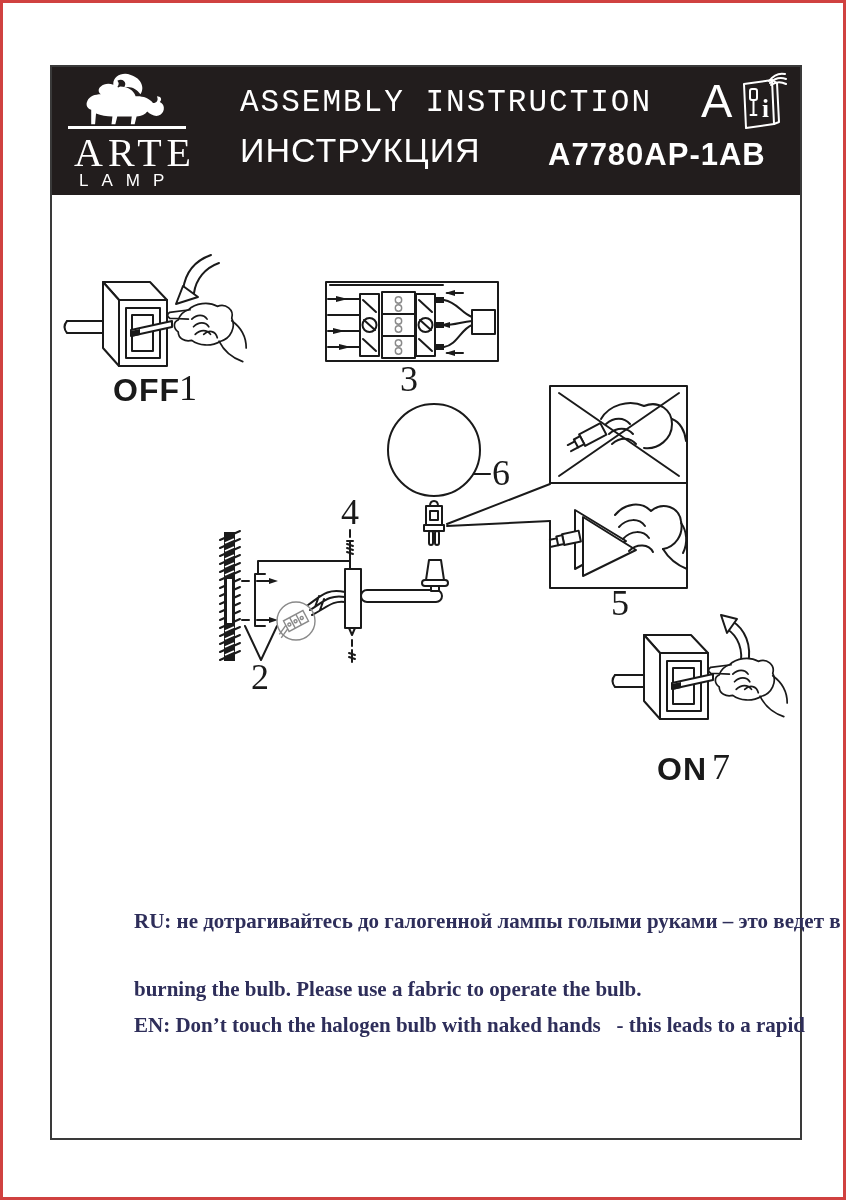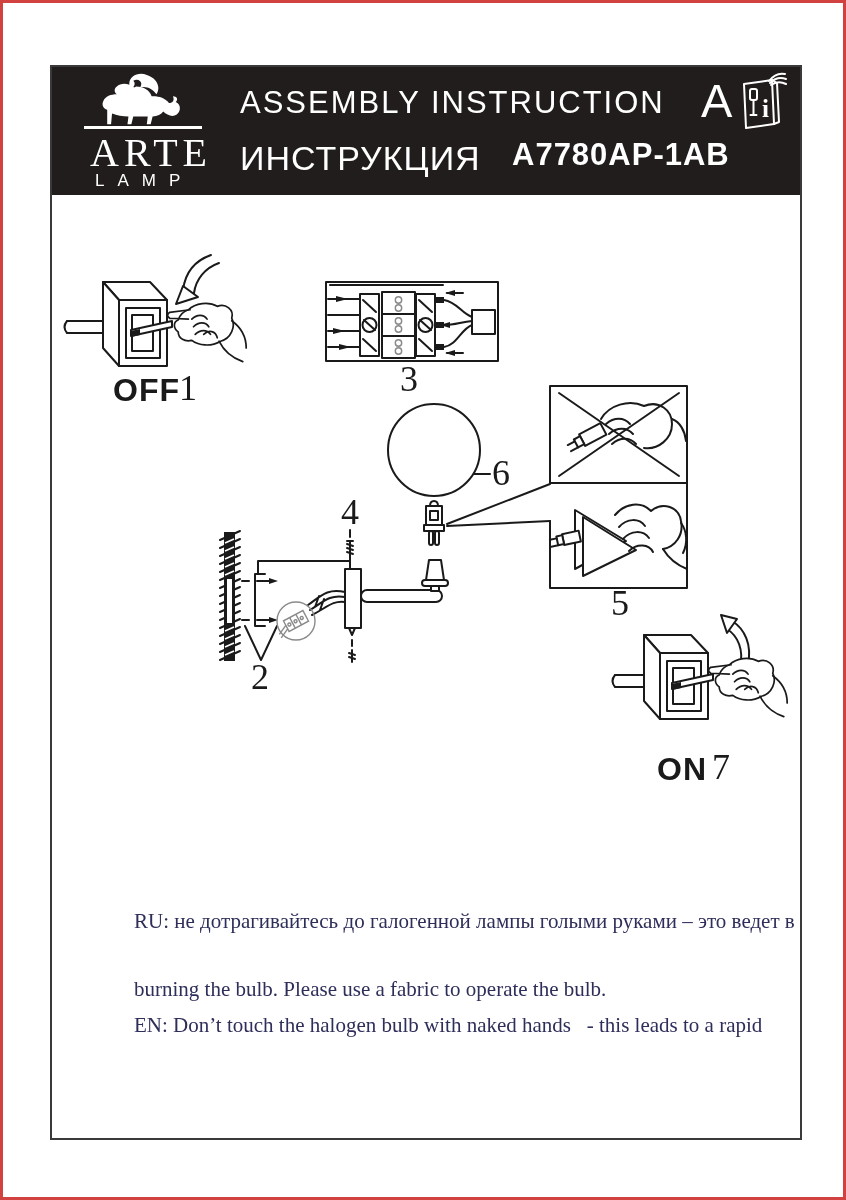--- a/index.html
+++ b/index.html
@@ -1,41 +1,41 @@
 <!DOCTYPE html>
 <html style="--border: #d04140; --header-bg: #221d1d; --ink: #1a1a1a; --note-text: #2e2e5a;"><head>
 <meta charset="utf-8">
 <style>
   html,body{margin:0;padding:0;}
   body{width:846px;height:1200px;position:relative;background:#fff;font-family:"Liberation Sans",sans-serif;}
   .page{position:absolute;inset:0;border:3px solid var(--border,#d04140);box-sizing:border-box;background:#fff;}
   .frame{position:absolute;left:47px;top:62px;width:752px;height:1075px;border:2px solid #3a3a3a;box-sizing:border-box;background:#fff;}
   .hdr{position:absolute;left:0;top:0;width:100%;height:128px;background:var(--header-bg,#221d1d);color:#fff;}
-  .logo{position:absolute;left:16px;top:0;width:190px;height:166px;}
+  .logo{position:absolute;left:0;top:0;width:190px;height:166px;}
   .lion{position:absolute;left:18px;top:6px;}
   .logo-bar{position:absolute;left:16px;top:59px;width:118px;height:3px;background:#fff;}
   .brand{position:absolute;left:22px;top:62px;font-family:"Liberation Serif",serif;font-size:40px;letter-spacing:5px;color:#fff;}
   .brand-sub{position:absolute;left:27px;top:104px;font-family:Liberation Sans, sans-serif;font-size:17px;letter-spacing:13px;color:#fff;}
-  .title1{position:absolute;left:188px;top:18px;font-size:31px;letter-spacing:2px;color:#fff;}
-  .title2{position:absolute;left:188px;top:72px;font-size:34px;letter-spacing:1px;color:#fff;}
-  .model{position:absolute;left:460px;top:70px;font-size:31px;font-weight:bold;letter-spacing:1px;color:#fff;}
+  .title1{position:absolute;left:188px;top:18px;font-size:31px;letter-spacing:2px;color:#fff;font-family:Liberation Mono, monospace;}
+  .title2{position:absolute;left:188px;top:64px;font-size:34px;letter-spacing:1px;color:#fff;}
+  .model{position:absolute;left:496px;top:70px;font-size:31px;font-weight:bold;letter-spacing:1px;color:#fff;}
   .doc-letter{position:absolute;left:649px;top:6px;font-size:47px;font-weight:400;color:#fff;}
   .booklet{position:absolute;left:688px;top:5px;}
   .bk{stroke:#fff;stroke-width:2;fill:none;stroke-linejoin:round;stroke-linecap:round;}
   .bki{font-family:"Liberation Serif",serif;font-weight:bold;font-size:25px;fill:#fff;}
   .diagram{position:absolute;inset:0;}
   .ln{fill:none;stroke:var(--ink,#1a1a1a);stroke-width:2;stroke-linecap:round;stroke-linejoin:round;}
   .fw{fill:#fff;}
   .fb{fill:var(--ink,#1a1a1a);stroke:none;}
   .lg{fill:none;stroke:#8a8a8a;stroke-width:1.4;}
   .hw{fill:none;stroke:#fff;stroke-width:1.6;}
   .num{font-family:"Liberation Serif",serif;font-size:36px;fill:var(--ink,#1a1a1a);}
   .lblsw{font-family:"Liberation Sans",sans-serif;font-weight:700;font-size:32px;fill:var(--ink,#1a1a1a);letter-spacing:1px;}
   .notes{position:absolute;left:82px;top:836px;}
-  .note-line{font-family:"Liberation Serif",serif;font-weight:normal;font-size:21px;line-height:36px;color:var(--note-text,#2e2e5a);white-space:pre;}
+  .note-line{font-family:"Liberation Serif",serif;font-weight:bold;font-size:21px;line-height:36px;color:var(--note-text,#2e2e5a);white-space:pre;}
   .note-gap{height:32px;}
 </style>
 </head>
 <body>
 
 <div class="page">
   <div class="frame">
 
     <header class="hdr">
       <div class="logo">

